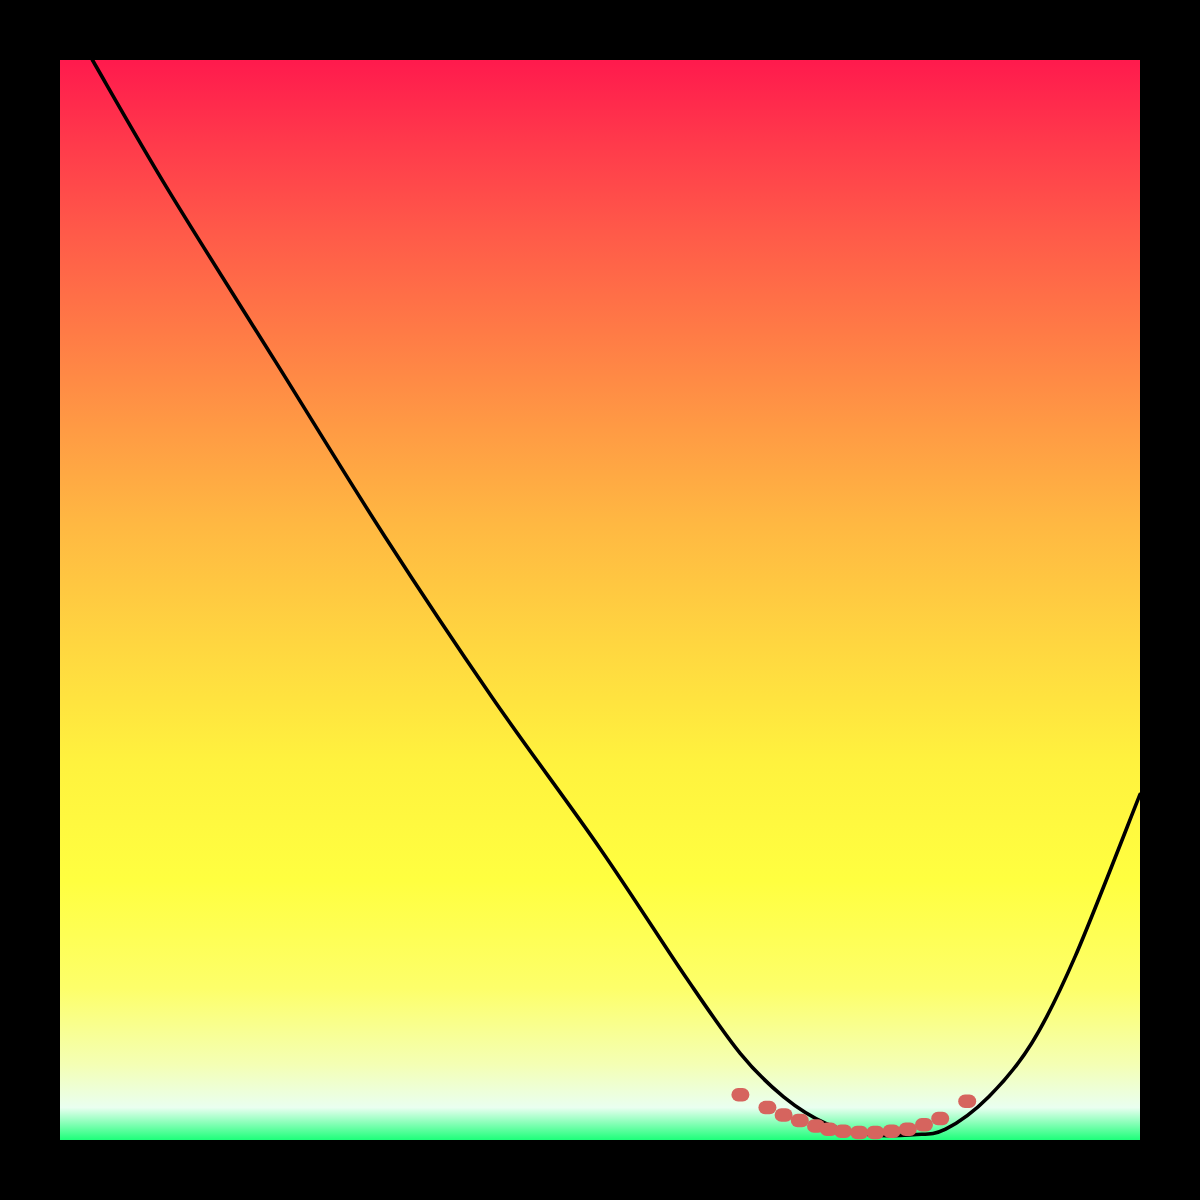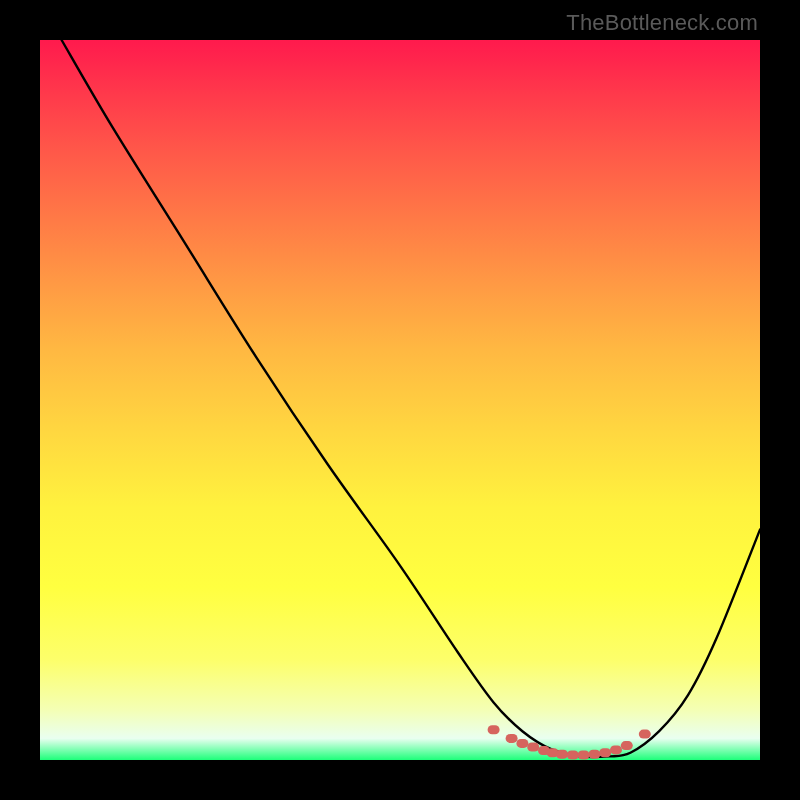--- a/index.html
+++ b/index.html
@@ -79,15 +79,14 @@
         <rect x="526.8" y="710.5" width="12" height="9" rx="4.5" ry="4.5" fill="#d6645e"></rect>
         <rect x="537.6" y="710.5" width="12" height="9" rx="4.5" ry="4.5" fill="#d6645e"></rect>
         <rect x="548.4" y="709.7" width="12" height="9" rx="4.5" ry="4.5" fill="#d6645e"></rect>
         <rect x="559.2" y="708.3" width="12" height="9" rx="4.5" ry="4.5" fill="#d6645e"></rect>
         <rect x="570.0" y="705.4" width="12" height="9" rx="4.5" ry="4.5" fill="#d6645e"></rect>
         <rect x="580.8" y="701.1" width="12" height="9" rx="4.5" ry="4.5" fill="#d6645e"></rect>
         <rect x="598.8" y="689.6" width="12" height="9" rx="4.5" ry="4.5" fill="#d6645e"></rect>
       </g>
   </svg>
 
-  <div class="attribution">TheBottleneck.com</div>
 
 </div>
 
 </body></html>

